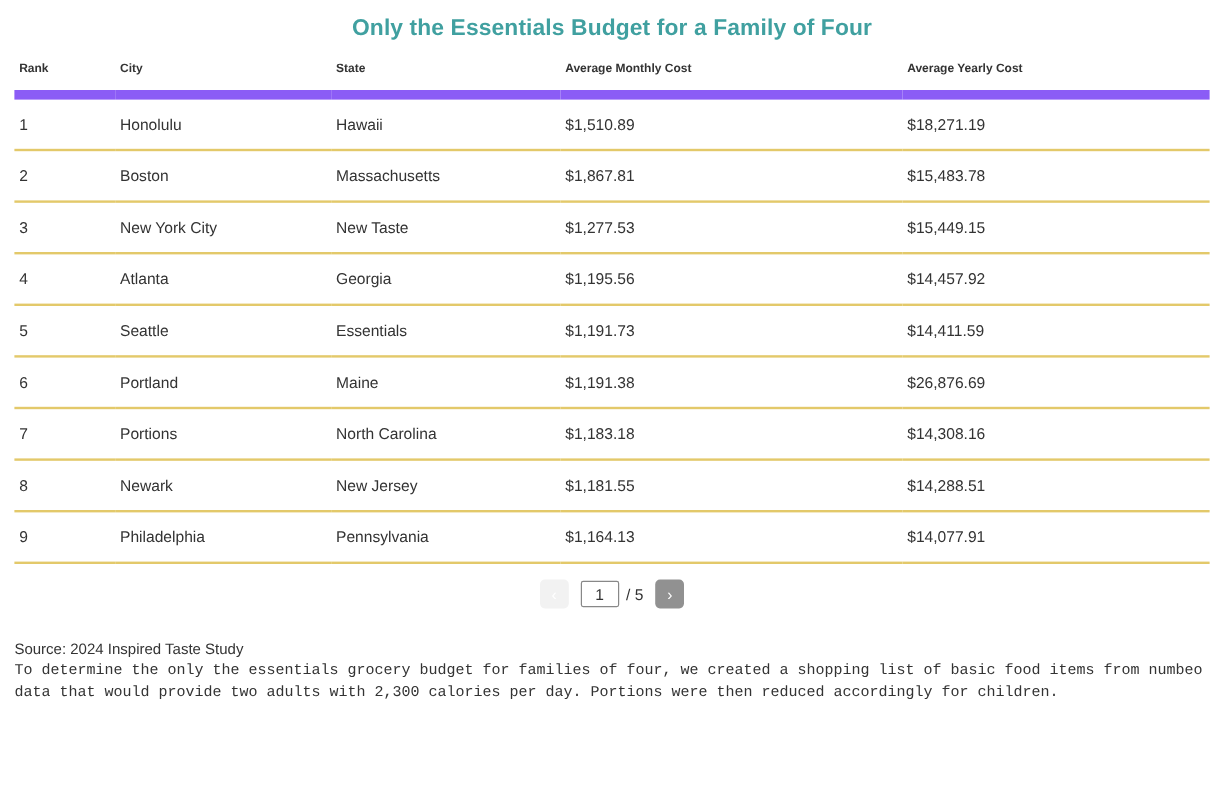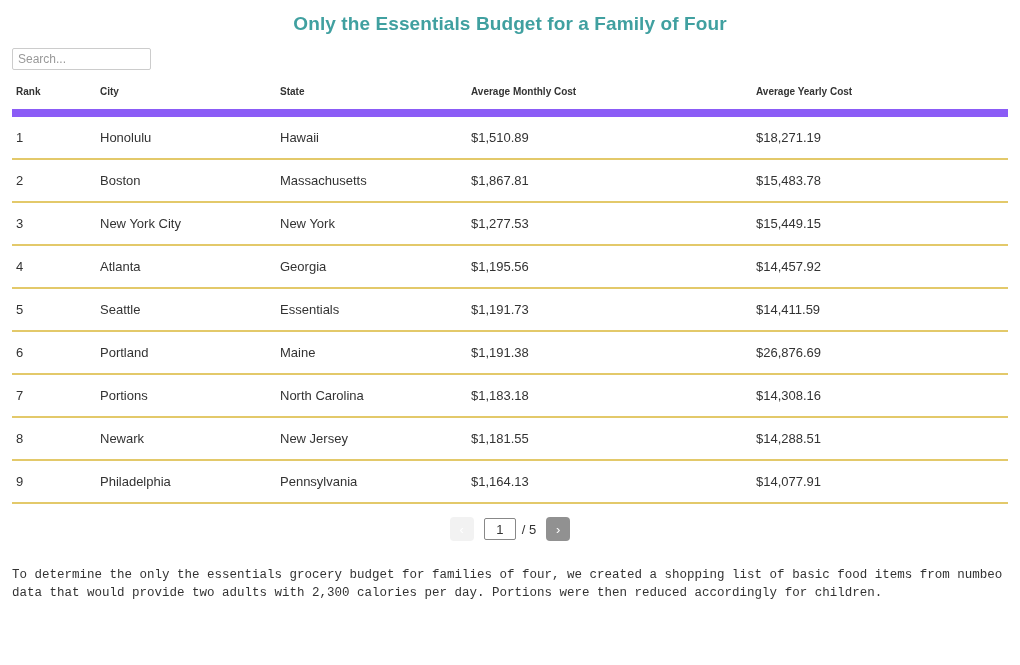--- a/index.html
+++ b/index.html
@@ -153,23 +153,20 @@
   .footer .src { display: block; }
   .footer .note { display: block; font-family: Liberation Mono, monospace; }
 </style>
 </head>
 <body>
 
 <div class="page">
 
   <h1 class="chart-title">Only the Essentials Budget for a Family of Four</h1>
 
-  <div class="search-wrap">
-    <input class="search-input" type="text" placeholder="Search..." style="">
-  </div>
 
   <div class="table-wrap">
     <table class="data-table">
       <colgroup>
         <col class="col-rank">
         <col class="col-city">
         <col class="col-state">
         <col class="col-month">
         <col class="col-year">
       </colgroup>
@@ -193,21 +190,21 @@
           <tr>
             <td>2</td>
             <td>Boston</td>
             <td>Massachusetts</td>
             <td>$1,867.81</td>
             <td>$15,483.78</td>
           </tr>
           <tr>
             <td>3</td>
             <td>New York City</td>
-            <td>New York</td>
+            <td>New Taste</td>
             <td>$1,277.53</td>
             <td>$15,449.15</td>
           </tr>
           <tr>
             <td>4</td>
             <td>Atlanta</td>
             <td>Georgia</td>
             <td>$1,195.56</td>
             <td>$14,457.92</td>
           </tr>
@@ -251,16 +248,17 @@
   </div>
 
   <div class="pagination">
     <button class="page-btn prev">‹</button>
     <input class="page-num-input" type="text" value="1" style="">
     <span class="page-total">/ 5</span>
     <button class="page-btn next">›</button>
   </div>
 
   <div class="footer">
+    <span class="src">Source: 2024 Inspired Taste Study</span>
     <span class="note">To determine the only the essentials grocery budget for families of four, we created a shopping list of basic food items from numbeo data that would provide two adults with 2,300 calories per day. Portions were then reduced accordingly for children.</span>
   </div>
 
 </div>
 
 </body></html>

